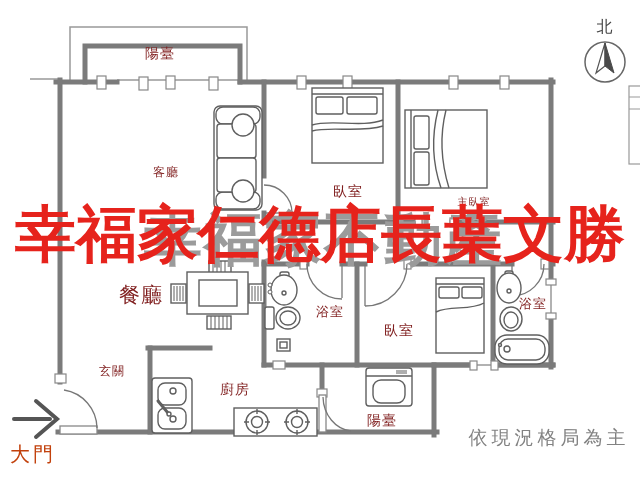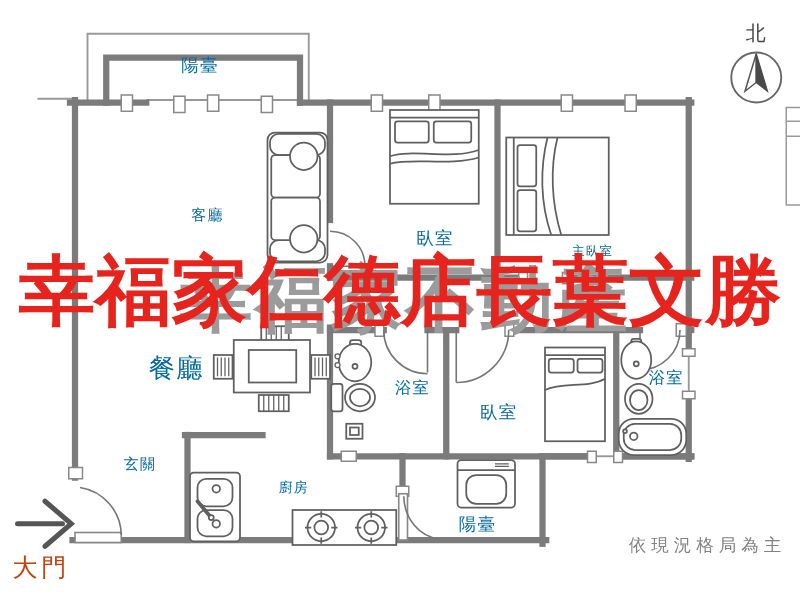--- a/index.html
+++ b/index.html
@@ -1,19 +1,19 @@
 <!DOCTYPE html>
 <html><head>
 <meta charset="utf-8">
 <style>
   html,body{margin:0;padding:0;background:#fff;}
   #stage{position:relative;width:640px;height:480px;background:#fff;overflow:hidden;
          font-family:"DejaVu Sans",sans-serif;}
   #plan{position:absolute;left:0;top:0;z-index:1;}
-  .lbl{position:absolute;transform:translate(-50%,-50%);color:#0369a1;z-index:2;
+  .lbl{position:absolute;transform:translate(-50%,-50%);color:#7f1d1d;z-index:2;
        white-space:nowrap;letter-spacing:1px;line-height:1;}
   .wm{position:absolute;transform:translate(-50%,-50%);white-space:nowrap;font-weight:bold;line-height:1;}
   #wm-gray{z-index:3;color:#9b9b9b;font-size:58px;letter-spacing:2px;}
   #wm-red{z-index:4;color:#e6231c;font-size:61px;letter-spacing:0px;}
   #disclaimer{color:#828282;letter-spacing:4px;}
   #main-door-label{color:#c2410c;letter-spacing:3px;}
   #north-label{color:#444;}
 </style>
 </head>
 <body>
@@ -220,23 +220,23 @@
 
   <div class="lbl" style="left:160px;top:53px;font-size:14px;">陽臺</div>
   <div class="lbl" style="left:166px;top:172px;font-size:12px;">客廳</div>
   <div class="lbl" style="left:348px;top:191px;font-size:14px;">臥室</div>
   <div class="lbl" style="left:474px;top:202px;font-size:10px;">主臥室</div>
   <div class="lbl" style="left:141px;top:295px;font-size:21px;">餐廳</div>
   <div class="lbl" style="left:330px;top:311px;font-size:13px;">浴室</div>
   <div class="lbl" style="left:399px;top:330px;font-size:14px;">臥室</div>
   <div class="lbl" style="left:533px;top:303px;font-size:13px;">浴室</div>
   <div class="lbl" style="left:112px;top:371px;font-size:12px;">玄關</div>
-  <div class="lbl" style="left:235px;top:390px;font-size:11px;">廚房</div>
+  <div class="lbl" style="left:235px;top:390px;font-size:14px;font-family:Liberation Mono, monospace;">廚房</div>
   <div class="lbl" style="left:382px;top:420px;font-size:14px;">陽臺</div>
 
   <div class="lbl" id="main-door-label" style="left:33px;top:454px;font-size:20px;">大門</div>
   <div class="lbl" id="north-label" style="left:605px;top:27px;font-size:16px;">北</div>
-  <div class="lbl" id="disclaimer" style="left:566px;top:437px;font-size:14px;">依現況格局為主</div>
+  <div class="lbl" id="disclaimer" style="left:549px;top:437px;font-size:19px;">依現況格局為主</div>
 
   <div class="wm" id="wm-red" style="left:320px;top:233px;">幸福家仁德店長葉文勝</div>
   <div class="wm" id="wm-gray" style="left:324px;top:239px;">幸福家不動產</div>
 
 </div>
 
 </body></html>

